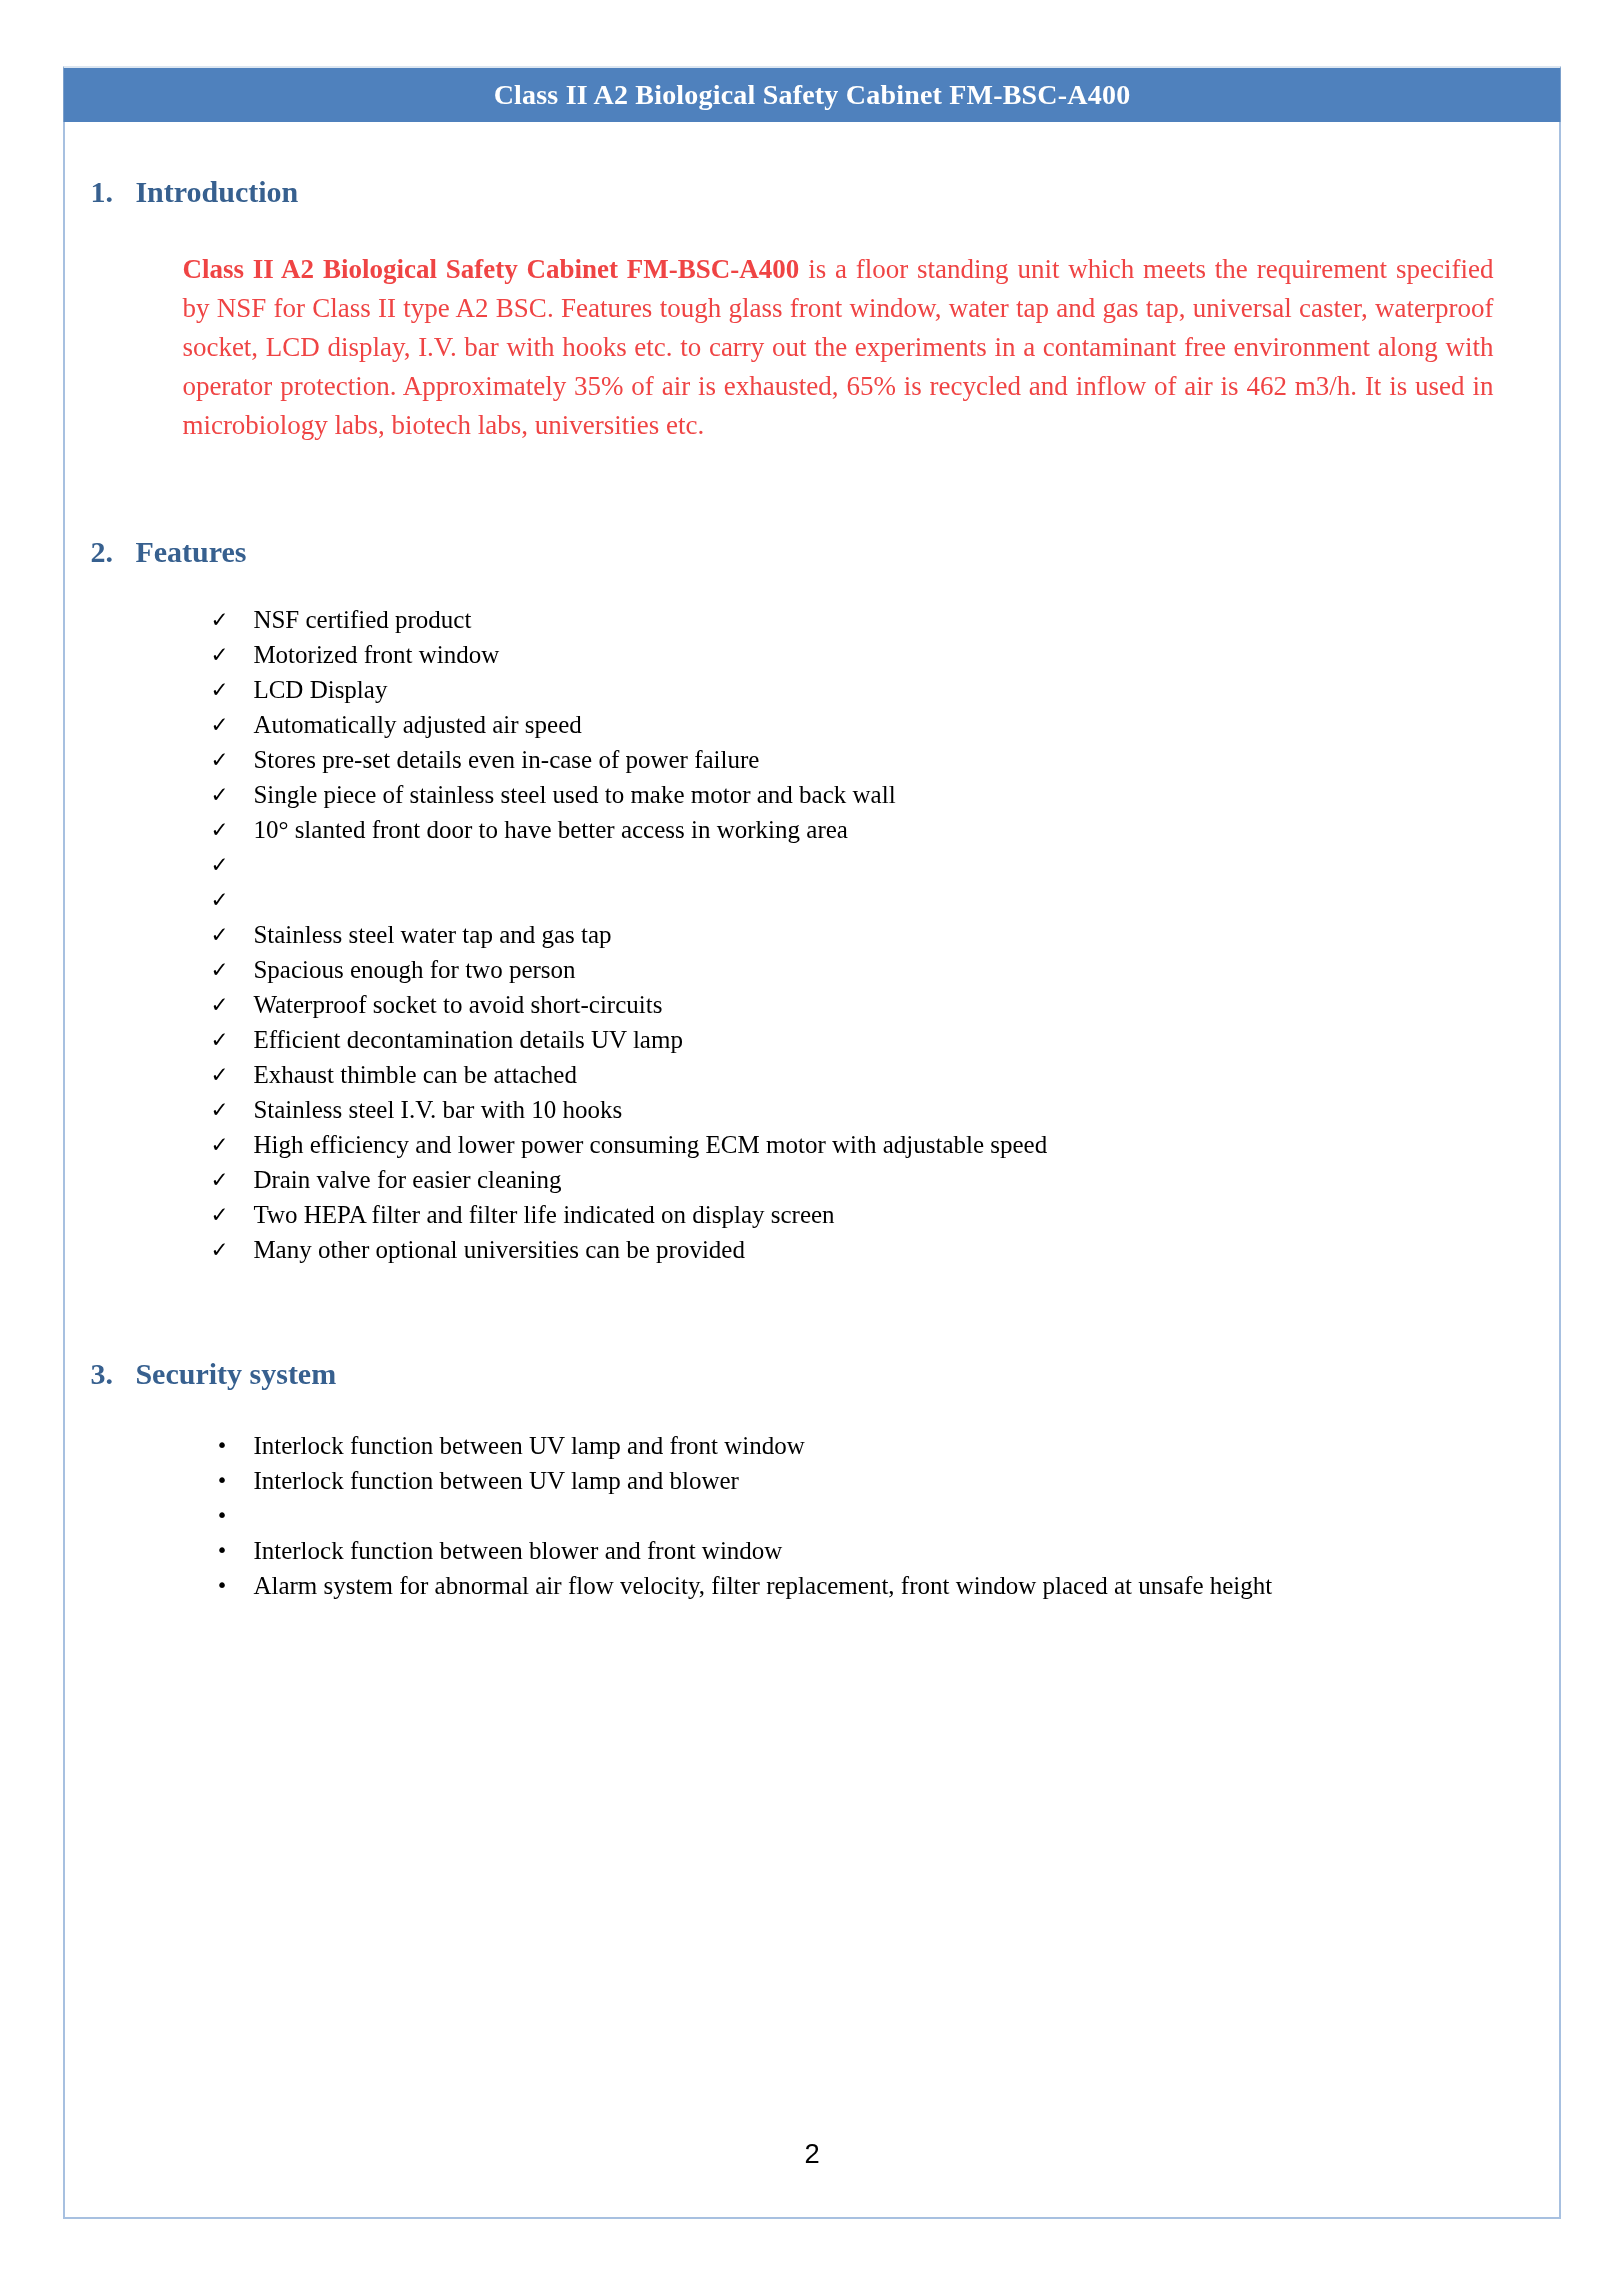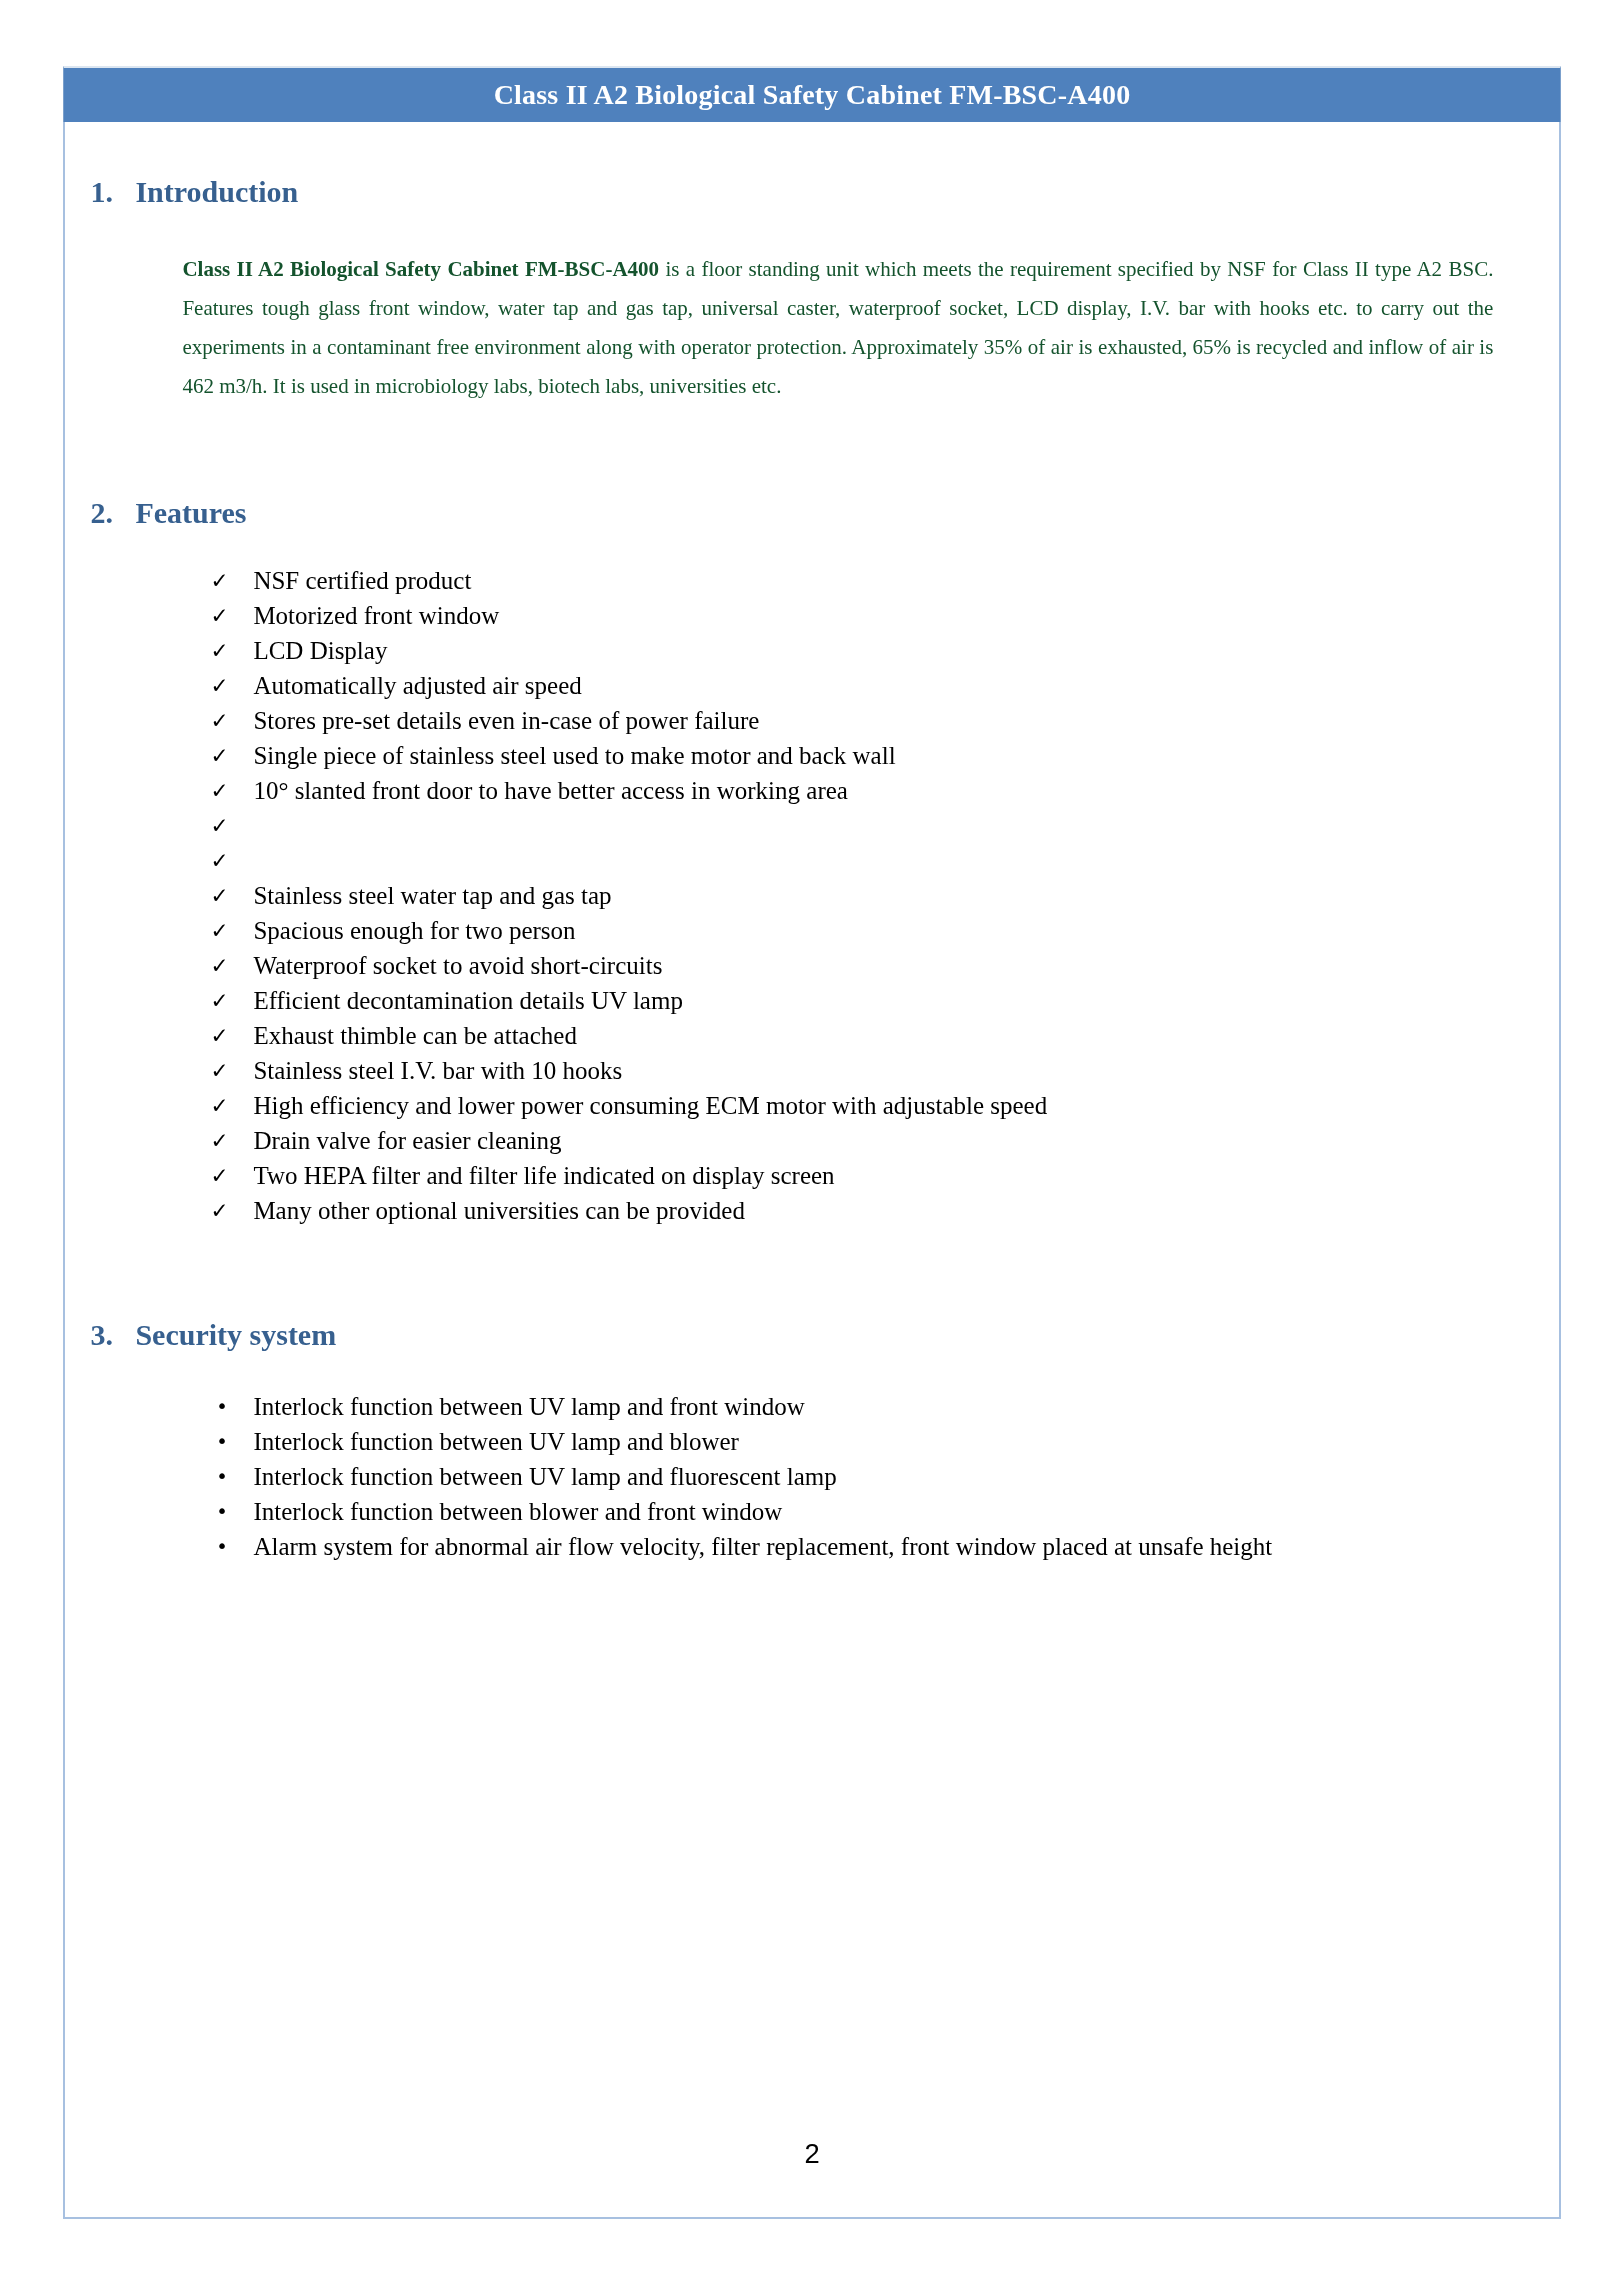--- a/index.html
+++ b/index.html
@@ -84,23 +84,23 @@
 
   #sec-intro    { margin-left: 27.4px; margin-top: 53px; }
   #sec-features { margin-left: 27.4px; margin-top: 90px; }
   #sec-security { margin-left: 27.4px; margin-top: 90px; }
 
   .intro-para {
     margin: 41px 0 0 92px;
     width: 1311px;
     text-align: justify;
     text-justify: inter-word;
-    font-size: 21px;
+    font-size: 27px;
     line-height: 39px;
-    color: #14532d;
+    color: #ef4444;
   }
   .intro-para .bold { font-weight: bold; }
 
   ul.list {
     list-style: none;
     margin: 0;
     padding: 0;
   }
   ul.list.check  { margin: 33px 0 0 120px; }
   ul.list.bullet { margin: 37px 0 0 120px; }
@@ -257,21 +257,20 @@
         <li>
           <span class="marker">•</span>
           <span class="itext">Interlock function between UV lamp and front window</span>
         </li>
         <li>
           <span class="marker">•</span>
           <span class="itext">Interlock function between UV lamp and blower</span>
         </li>
         <li>
           <span class="marker">•</span>
-          <span class="itext">Interlock function between UV lamp and fluorescent lamp</span>
         </li>
         <li>
           <span class="marker">•</span>
           <span class="itext">Interlock function between blower and front window</span>
         </li>
         <li>
           <span class="marker">•</span>
           <span class="itext">Alarm system for abnormal air flow velocity, filter replacement, front window placed at unsafe height</span>
         </li>
       </ul>

